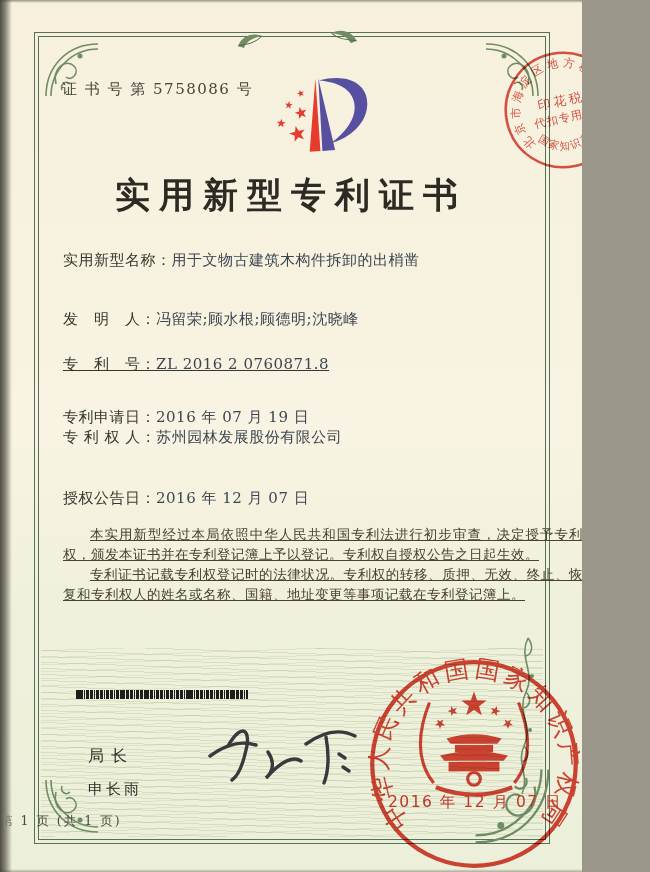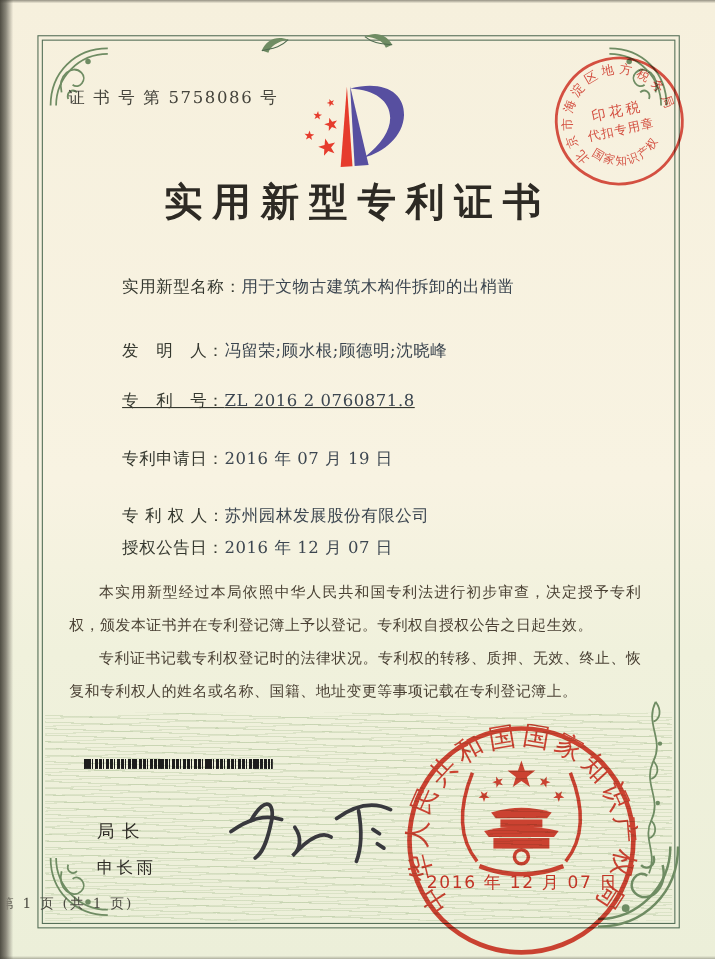--- a/index.html
+++ b/index.html
@@ -1,17 +1,17 @@
 <!DOCTYPE html>
 <html><head>
 <meta charset="utf-8">
 <style>
   html,body { margin:0; padding:0; background:#9a968a; }
   .page {
-    position:relative; width:650px; height:872px; overflow:hidden;
+    position:relative; width:582px; height:872px; overflow:hidden;
     background: linear-gradient(180deg,#f6f0dd 0%, #f8f3e2 50%, #f0f1dc 68%, #ecefd9 100%);
     font-family:"DejaVu Serif","Liberation Serif",serif;
   }
   
   .edge-left { position:absolute; left:0; top:0; bottom:0; width:12px;
     background:linear-gradient(90deg,#4f4d43 0%, #8a877a 45%, rgba(255,255,255,0) 100%); z-index:9; }
   .edge-top { position:absolute; left:0; top:0; right:0; height:3px;
     background:linear-gradient(180deg,rgba(70,68,58,.55), rgba(0,0,0,0)); z-index:9; }
   .edge-bottom { position:absolute; left:0; bottom:0; right:0; height:3px;
     background:linear-gradient(0deg,rgba(70,68,58,.4), rgba(0,0,0,0)); z-index:9; }
@@ -26,30 +26,30 @@
     background-image:
       repeating-linear-gradient(2deg, rgba(148,176,124,.28) 0 1px, rgba(0,0,0,0) 1px 6px),
       repeating-linear-gradient(-2deg, rgba(148,176,124,.20) 0 1px, rgba(0,0,0,0) 1px 7px);
   }
 
   .cert-number { position:absolute; left:62px; top:80px; font-size:15px; letter-spacing:1.5px; color:#45443c; z-index:2; }
   .logo { position:absolute; left:250px; top:70px; width:158px; height:98px; z-index:2; }
   .tax-stamp { position:absolute; left:489px; top:35px; width:148px; height:150px; z-index:3;
     transform:rotate(-12deg); mix-blend-mode:multiply; opacity:.92; }
 
-  .title { position:absolute; left:0; right:0; top:160px; text-align:center;
+  .title { position:absolute; left:0; right:0; top:172px; text-align:center;
     font-size:35px; font-weight:bold; letter-spacing:9px; color:#2d2a24; z-index:2; }
 
-  .field-row { position:absolute; left:63px; font-size:15px; white-space:pre; z-index:2; color:#35382f; letter-spacing:.5px;margin-left:48px; }
+  .field-row { position:absolute; left:63px; font-size:15px; white-space:pre; z-index:2; color:#35382f; letter-spacing:.5px; }
   .field-row .val { color:#3c4650; }
   .row-0 { top:251px; } .row-1 { top:310px; } .row-2 { top:355px;text-decoration:underline; }
-  .row-3 { top:408px; } .row-4 { top:460px; } .row-5 { top:489px; }
+  .row-3 { top:408px; } .row-4 { top:428px; } .row-5 { top:489px; }
 
   .body-text { position:absolute; left:63px; top:524px; width:520px; z-index:2;
-    font-size:13.5px; line-height:30px; text-align:justify; color:#4a4134; letter-spacing:.5px; }
+    font-size:13.5px; line-height:20px; text-align:justify; color:#4a4134; letter-spacing:.5px;text-decoration:underline; }
   .body-text p { margin:0; text-indent:2em; }
 
   .barcode { position:absolute; left:76px; top:690px; width:172px; height:9px; z-index:2;
     background-image:
       repeating-linear-gradient(90deg,#1d1d1d 0 1px, rgba(0,0,0,0) 1px 2px),
       repeating-linear-gradient(90deg,#1d1d1d 0 2px, rgba(0,0,0,0) 2px 5px),
       repeating-linear-gradient(90deg,rgba(0,0,0,0) 0 3px, #1d1d1d 3px 4px, rgba(0,0,0,0) 4px 11px);
   }
 
   .director-title { position:absolute; left:88px; top:746px; font-size:16px; letter-spacing:7px; color:#2e2c26; z-index:2;text-align:center; }

